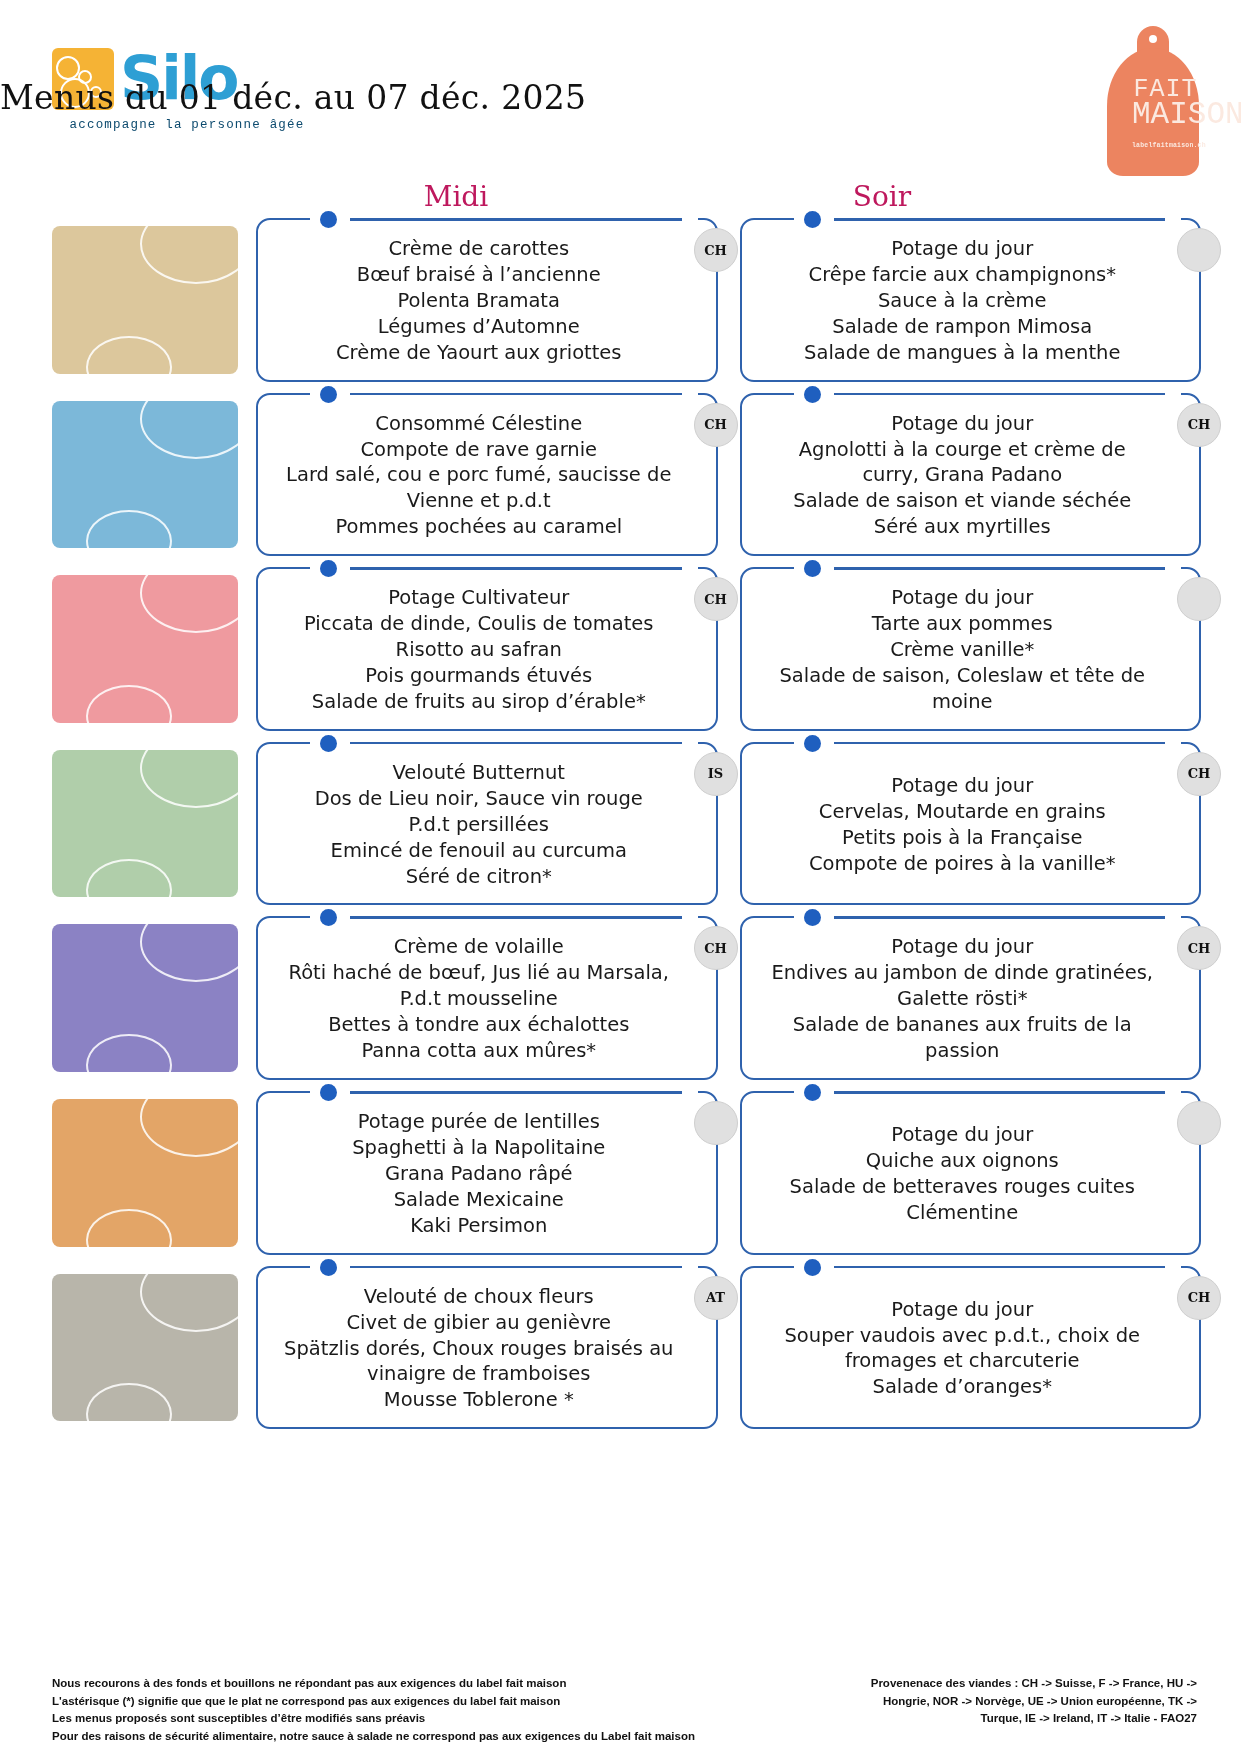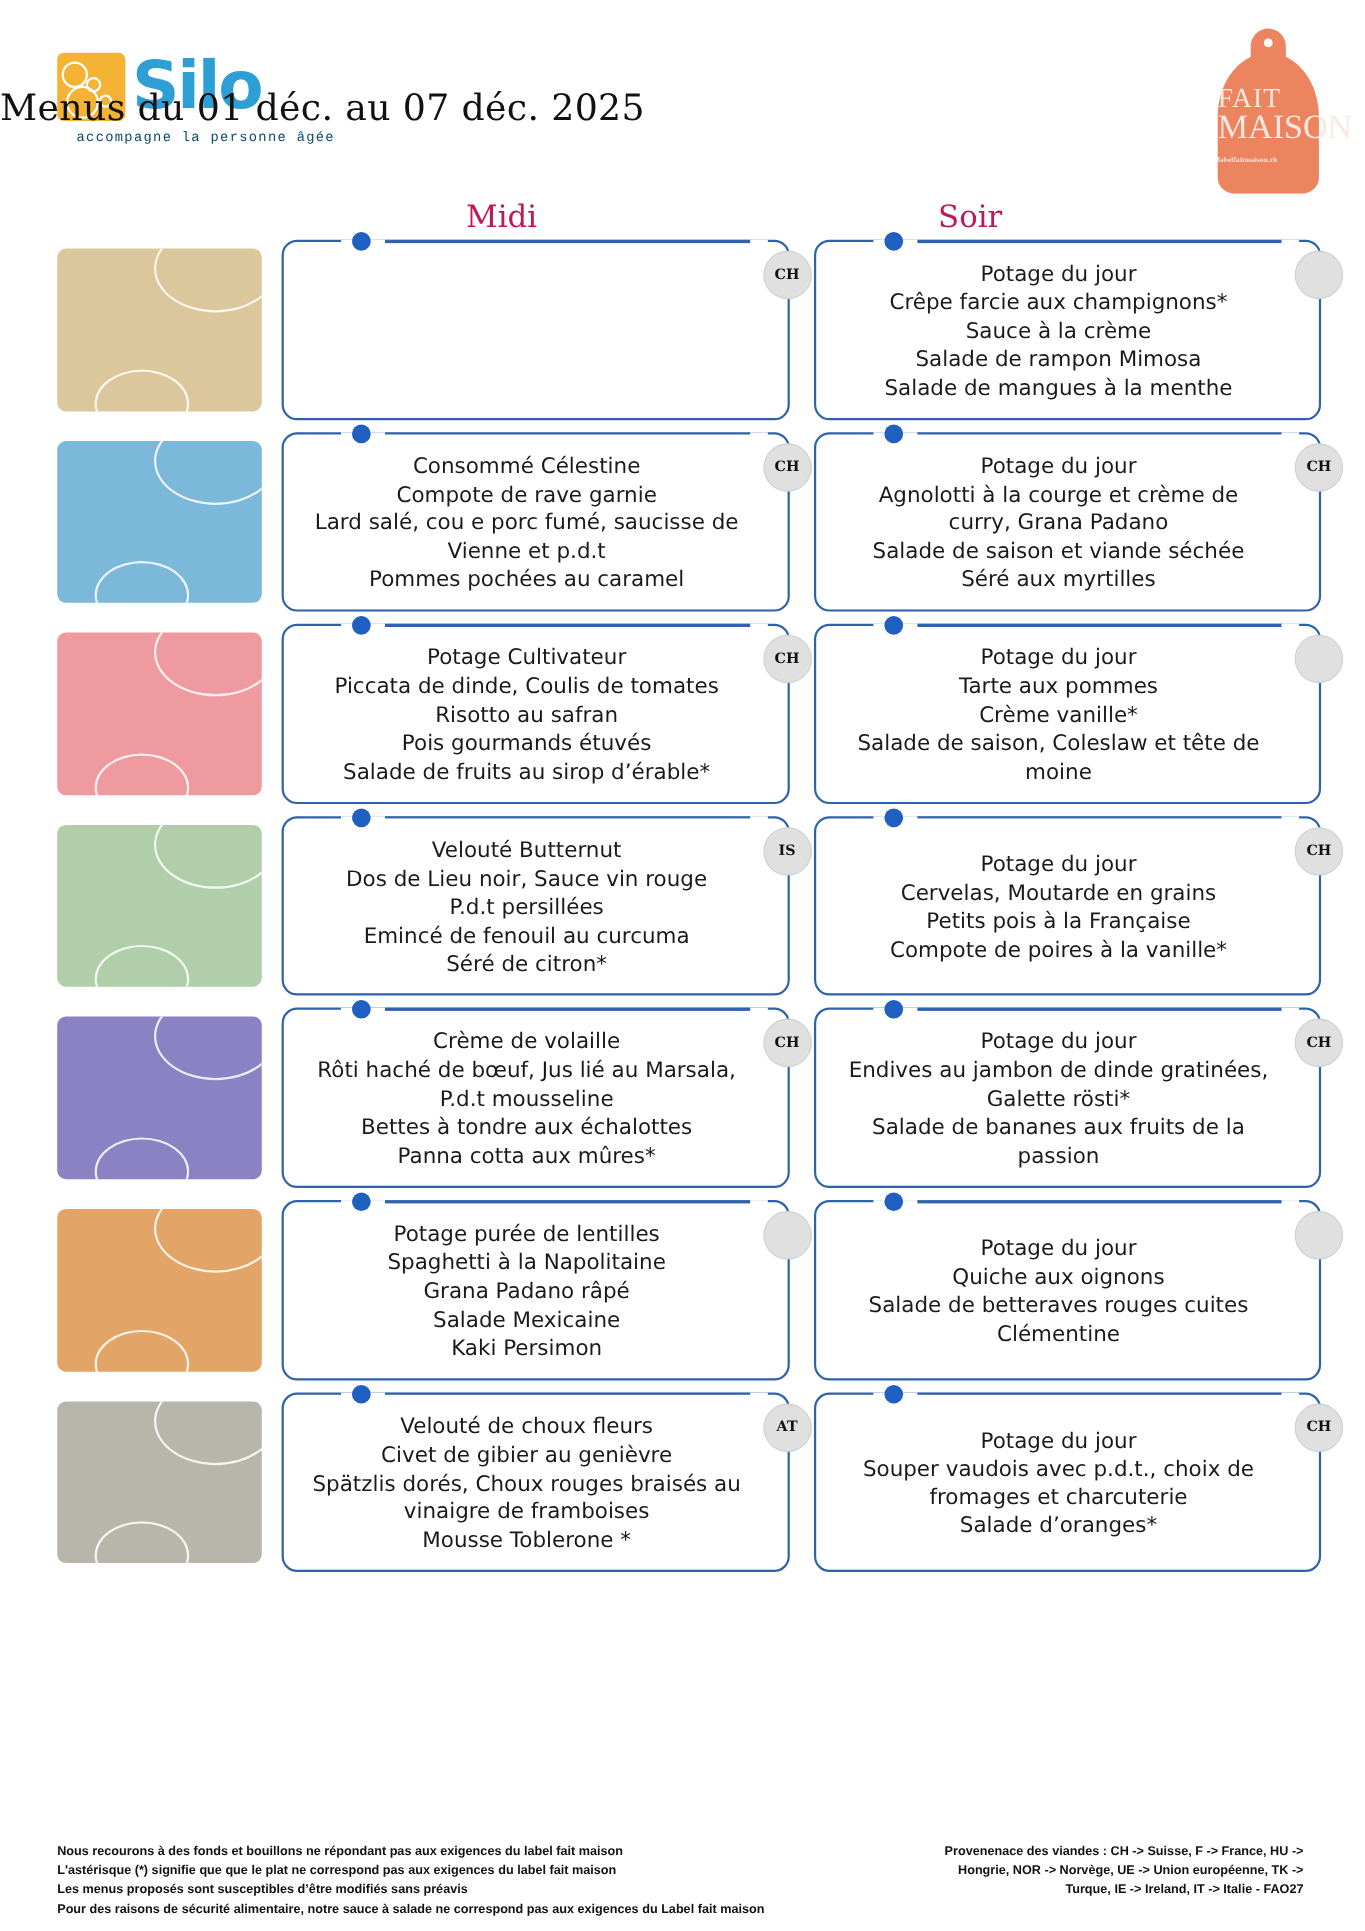--- a/index.html
+++ b/index.html
@@ -52,22 +52,22 @@
   .fm-handle {
     position: absolute; left: 30px; top: 0px; width: 32px; height: 46px;
     background: #ec8460; border-radius: 16px 16px 0 0;
   }
   .fm-hole {
     position: absolute; left: 42px; top: 9px; width: 8px; height: 8px;
     background: #ffffff; border-radius: 50%;
   }
   .fm-text {
     position: absolute; left: 0; right: 0; top: 52px;
-    color: #fbe9e0; line-height: 0.92;
-    font-family: Liberation Serif, serif; font-weight: 300;
+    text-align: center; color: #fbe9e0; line-height: 0.92;
+    font-family: Liberation Mono, monospace; font-weight: 300; padding-left: 25px;
   }
   .fm-l1 { font-size: 25px; letter-spacing: 1px; }
   .fm-l2 { font-size: 31px; letter-spacing: 0px; }
   .fm-url { font-size: 6.5px; letter-spacing: 0.2px; margin-top: 13px; font-weight: bold; }
 
   
   .col-heads { position: relative; height: 38px; }
   .col-head {
     position: absolute; top: 0;
     font-family: "DejaVu Serif", "Liberation Serif", serif;
@@ -146,21 +146,21 @@
     width: 44px; height: 44px; border-radius: 50%;
     background: #e0e0e0; border: 1.5px solid #cfcfcf;
     display: flex; align-items: center; justify-content: center;
     font-family: "DejaVu Serif", "Liberation Serif", serif;
     font-size: 13px; font-weight: bold; color: #111; z-index: 6;
   }
   .badge.empty { color: transparent; }
 
   
   .footer {
-    position: absolute; left: 0; right: 12px; bottom: 10px;
+    position: absolute; left: 0; right: 0; bottom: 10px;
     padding: 0 44px 0 52px;
     display: flex; justify-content: space-between; align-items: flex-start;
     font-family: "Liberation Sans", sans-serif;
     font-size: 11.5px; font-weight: bold; color: #111111; line-height: 1.52;
   }
   .footer-left { text-align: left; }
   .footer-right { text-align: right; max-width: 420px; }
 </style>
 </head>
 <body>
@@ -204,20 +204,27 @@
       <div class="day-chip" style="background: rgb(220, 199, 156);">
         <span class="deco deco-a"></span>
         <span class="deco deco-b"></span>
         <div class="day-name"></div>
         <div class="day-num"></div>
       </div>
       <div class="menu-card">
         <div class="card-notch"></div>
         <div class="card-line"></div>
         <div class="card-dot"></div>
+        <div class="dish-list">
+          <div>Crème de carottes</div>
+          <div>Bœuf braisé à l’ancienne</div>
+          <div>Polenta Bramata</div>
+          <div>Légumes d’Automne</div>
+          <div>Crème de Yaourt aux griottes</div>
+        </div>
         <div class="badge">CH</div>
       </div>
       <div class="menu-card soir">
         <div class="card-notch"></div>
         <div class="card-line"></div>
         <div class="card-dot"></div>
         <div class="dish-list">
           <div>Potage du jour</div>
           <div>Crêpe farcie aux champignons*</div>
           <div>Sauce à la crème</div>

